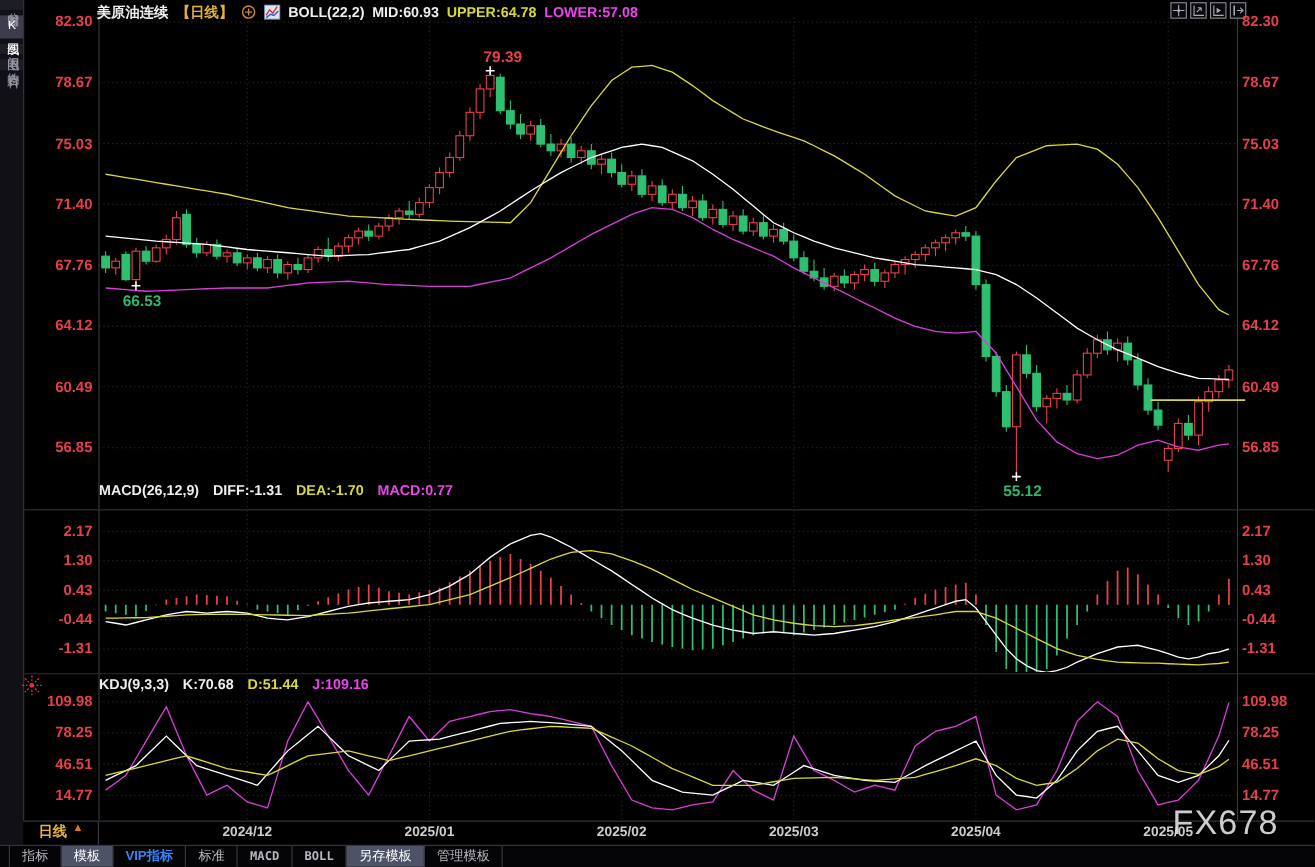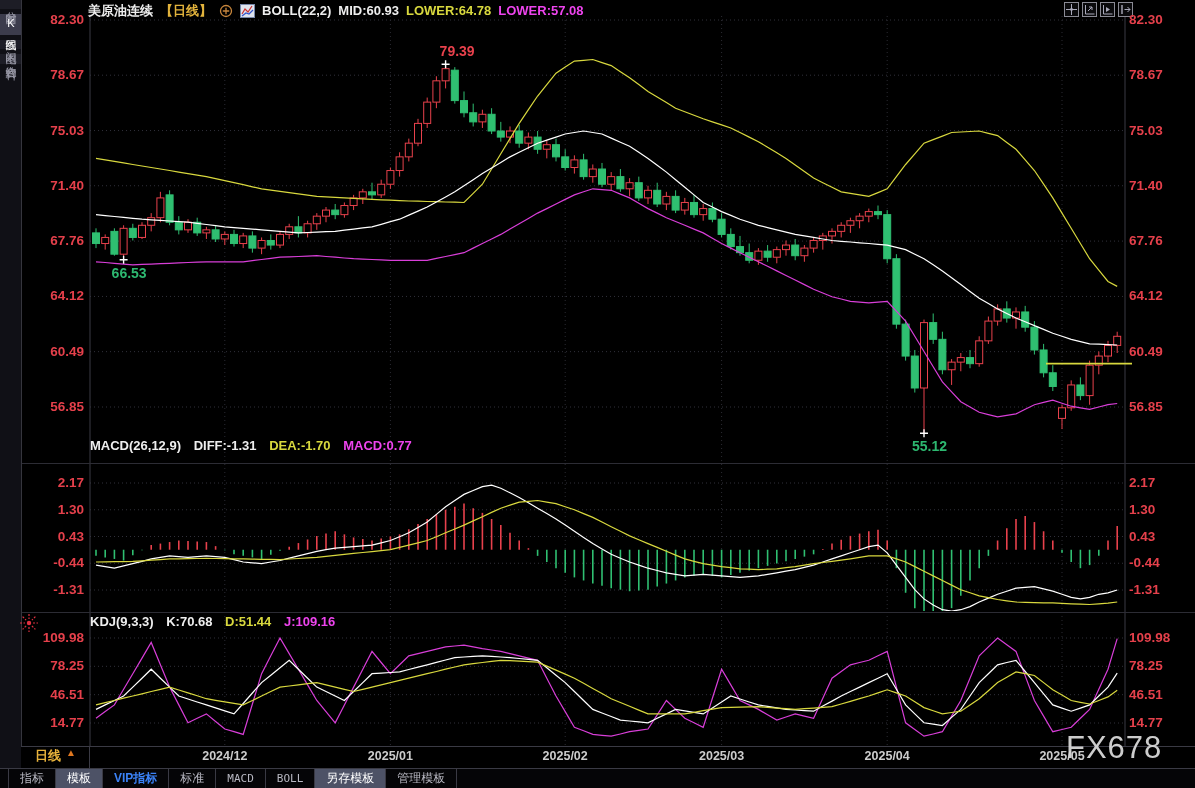--- a/index.html
+++ b/index.html
@@ -35,21 +35,21 @@
   .month-lbl{position:absolute;top:749px;width:70px;text-align:center;color:#cccccc;
     font-size:12.5px;font-weight:bold;}
   
   #toolbar{left:0;top:768px;width:1195px;height:20px;border-top:1px solid #3a3a44;
     background:#050507;display:flex;align-items:stretch;padding-left:8px;}
   .btab{border-right:1px solid #3a3a44;padding:0 11px;font-size:12px;line-height:19px;
     color:#b8b8c2;cursor:pointer;white-space:nowrap;}
   .btab:first-child{border-left:1px solid #3a3a44;}
   .btab.active{background:#4d5266;color:#ffffff;}
   .btab.vip{color:#3b82f6;font-weight:bold;}
-  .btab.mono{font-family:"DejaVu Sans Mono","Liberation Mono",monospace;font-size:11px;}
+  .btab.mono{font-family:"DejaVu Sans Mono","Liberation Mono",monospace;font-size:11px;font-weight:bold;}
   
   #watermark{left:1066px;top:730px;font-size:31px;color:#dcdcdc;opacity:.93;
     letter-spacing:1px;font-weight:400;z-index:30;}
   
   .anno{position:absolute;font-size:14px;font-weight:bold;z-index:5;}
   svg{position:absolute;left:0;top:0;}
 </style>
 </head>
 <body>
 
@@ -468,21 +468,21 @@
   </span>
   <span style="display:flex;">
     <svg width="15" height="14" style="position:static;">
         <rect x="0.5" y="0.5" width="14" height="13" fill="#dfe4ee" stroke="#7788aa"></rect>
         <path d="M2 10L5 5l3 3 4-6" stroke="#cc3333" stroke-width="1.2" fill="none"></path>
         <path d="M2 12l4-3 3 1 4-4" stroke="#3355cc" stroke-width="1.2" fill="none"></path>
       </svg>
   </span>
   <span class="hdr-white">BOLL(22,2)</span>
   <span class="hdr-white">MID:60.93</span>
-  <span class="hdr-yel">LOWER:64.78</span>
+  <span class="hdr-yel">UPPER:64.78</span>
   <span class="hdr-mag">LOWER:57.08</span>
 </div>
 
 <div id="top-icons" class="abs">
   <span class="ticon">
     <svg width="11" height="11" style="position:static;">
         <path d="M5.5 0v11M0 5.5h11" stroke="#aab" stroke-width="1"></path>
         <circle cx="5.5" cy="5.5" r="1.4" fill="#aab"></circle>
       </svg>
   </span>

